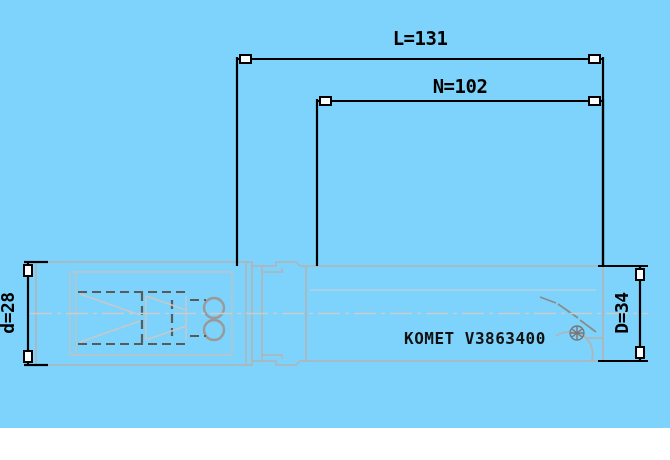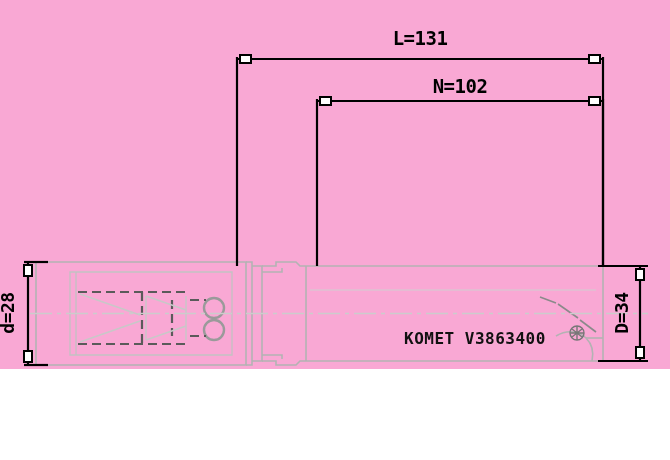--- a/index.html
+++ b/index.html
@@ -1,18 +1,18 @@
 <!DOCTYPE html>
 <html><head>
 <meta charset="utf-8">
 <style>
   html,body{margin:0;padding:0;background:#ffffff;}
   body{width:670px;height:460px;overflow:hidden;
        font-family:"DejaVu Sans Mono","Liberation Mono",monospace;}
-  #stage{position:relative;width:670px;height:369px;background:#f9a8d4;}
+  #stage{position:relative;width:670px;height:428px;background:#7dd3fc;}
   svg{display:block;position:absolute;left:0;top:0;}
   .dimtext{font-family:"DejaVu Sans Mono","Liberation Mono",monospace;
            font-size:19px;font-weight:700;fill:#000;letter-spacing:-0.5px;}
   .dimtext-v{font-family:"DejaVu Sans Mono","Liberation Mono",monospace;
            font-size:18px;font-weight:700;fill:#000;letter-spacing:-0.5px;}
   .brandtext{font-family:"DejaVu Sans Mono","Liberation Mono",monospace;
            font-size:16px;font-weight:700;fill:#111;letter-spacing:0.5px;}
 </style>
 </head>
 <body>

